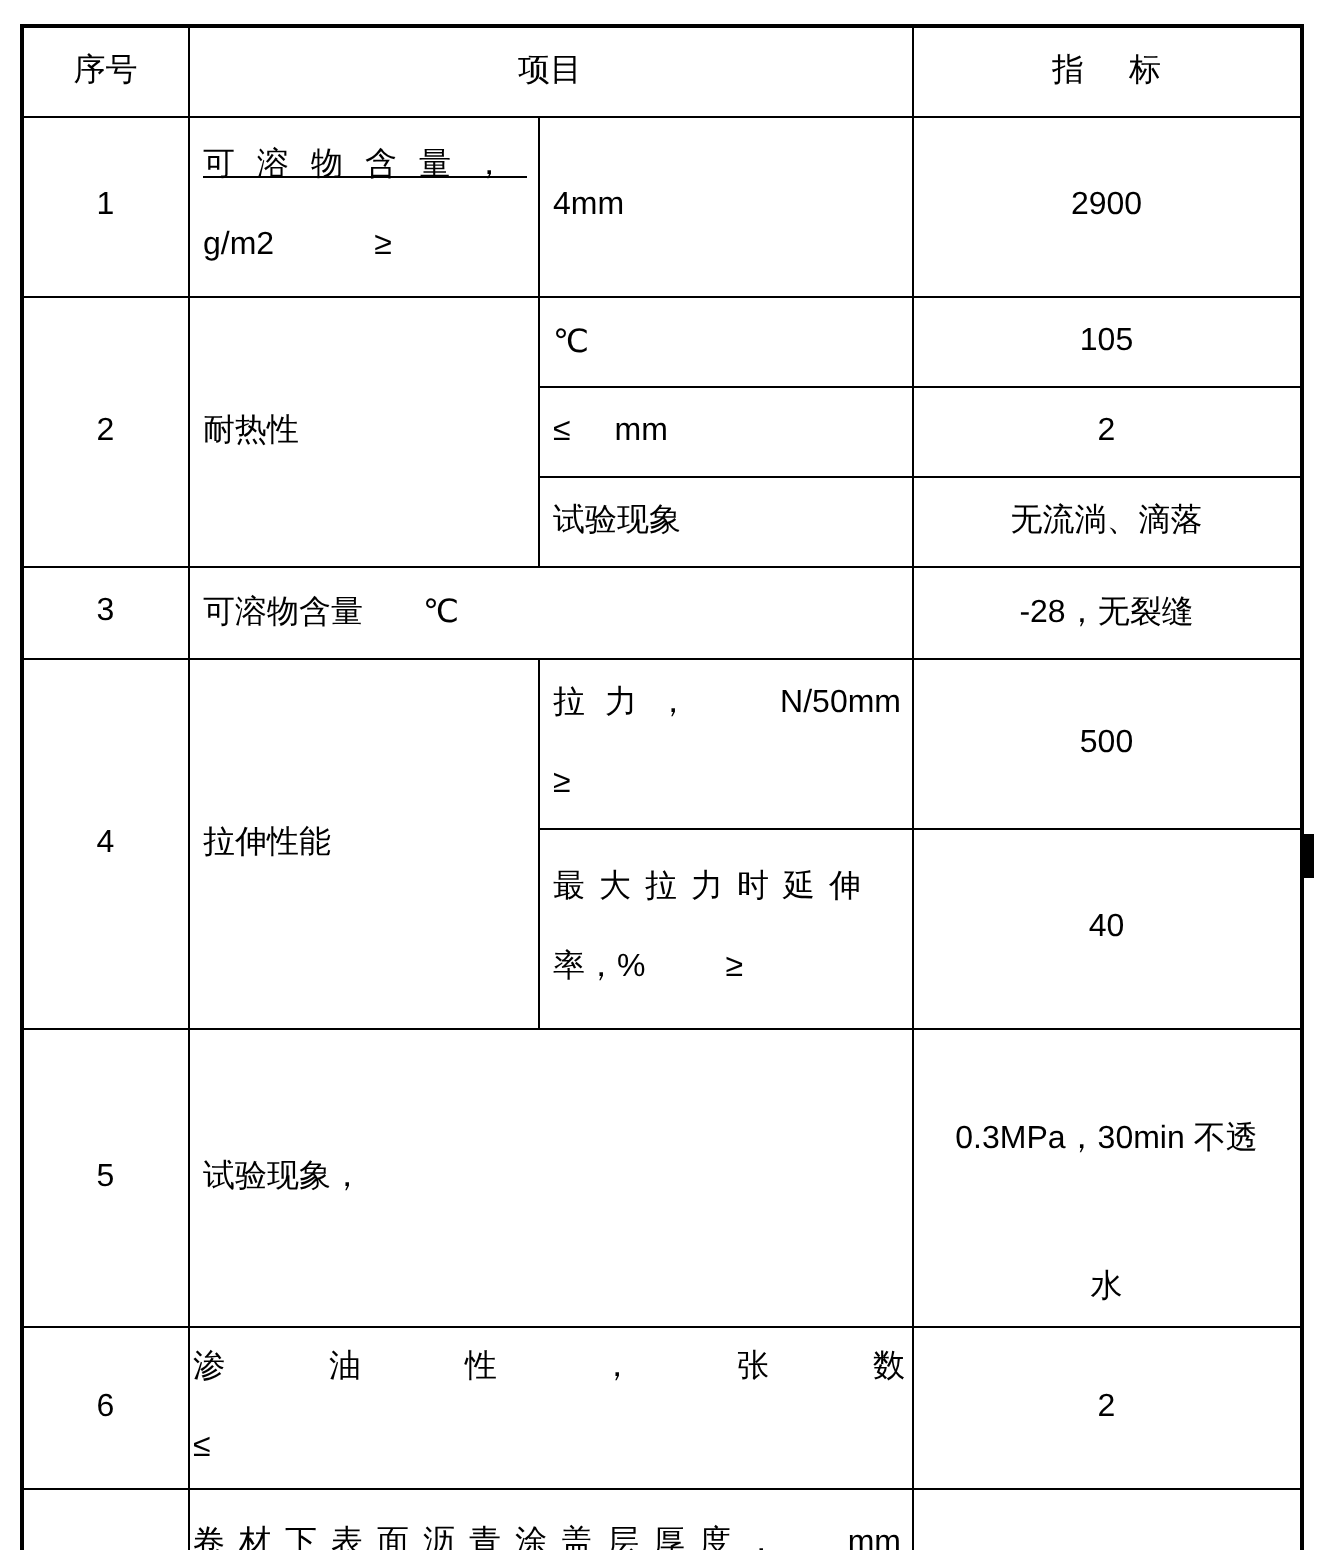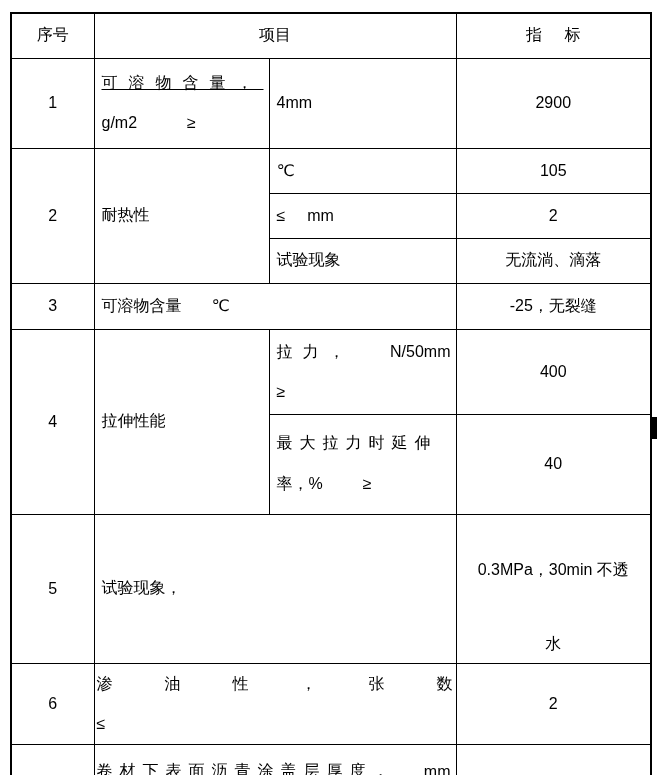--- a/index.html
+++ b/index.html
@@ -77,34 +77,34 @@
       <td class="center">2</td>
     </tr>
     <tr style="height:45px">
       <td class="leftpad">试验现象</td>
       <td class="center">无流淌、滴落</td>
     </tr>
 
     <tr style="height:46px">
       <td class="center">3</td>
       <td class="leftpad" colspan="2"><span>可溶物含量</span><span class="sp sp30"></span><span>℃</span></td>
-      <td class="center">-25，无裂缝</td>
+      <td class="center">-28，无裂缝</td>
     </tr>
 
     <tr style="height:85px">
       <td class="center" rowspan="2">4</td>
       <td class="leftpad" rowspan="2">拉伸性能</td>
       <td class="leftpad">
         <div class="flexline">
               <span class="ls10">拉力，</span>
               <span>N/50mm</span>
             </div>
         <div class="l">≥</div>
       </td>
-      <td class="center">400</td>
+      <td class="center">500</td>
     </tr>
     <tr style="height:100px">
       <td class="leftpad">
         <div class="l ls7">最大拉力时延伸</div>
         <div class="l"><span>率，%</span><span class="sp sp40"></span><span>≥</span></div>
       </td>
       <td class="center">40</td>
     </tr>
 
     <tr style="height:75px">

